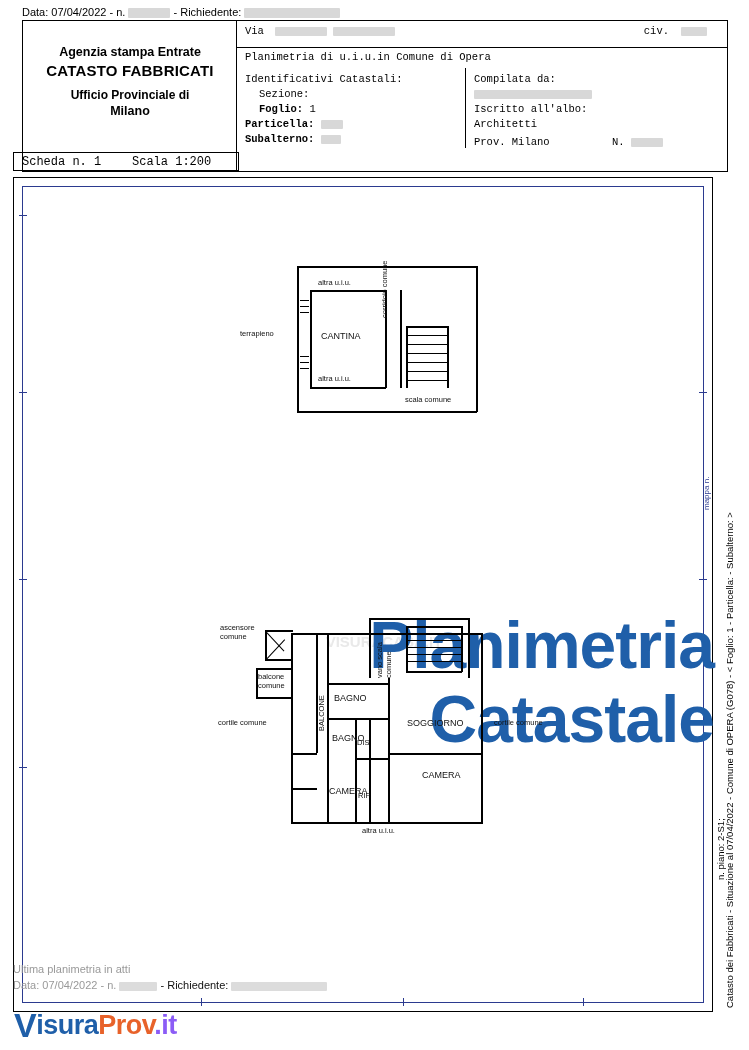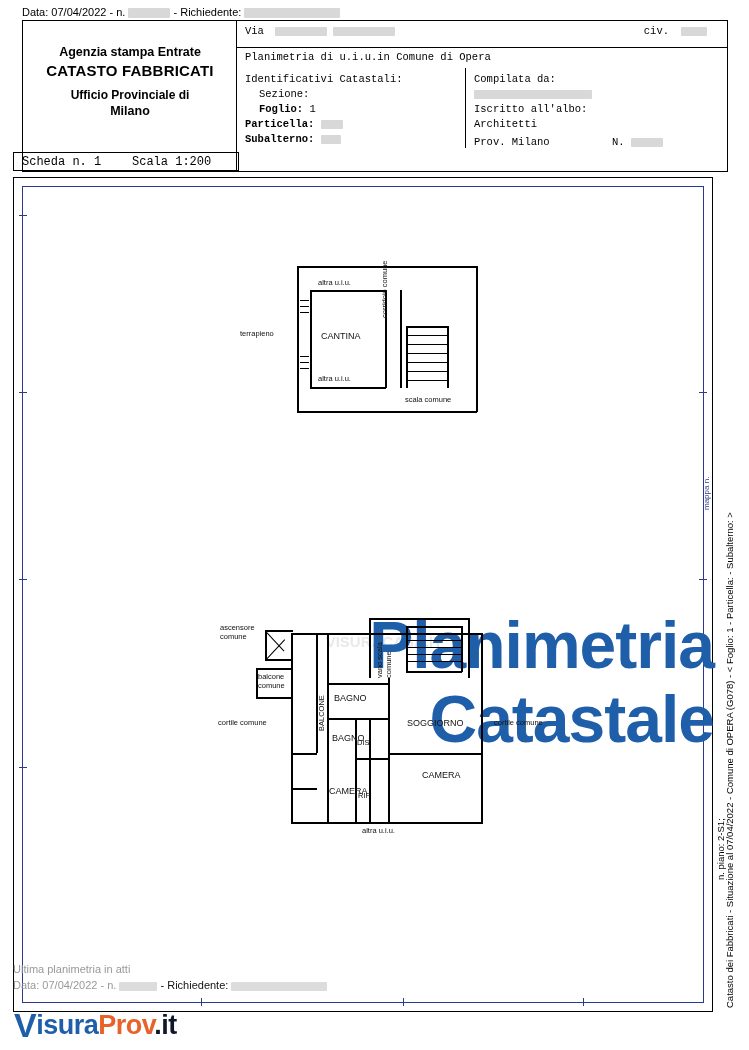--- a/index.html
+++ b/index.html
@@ -105,21 +105,21 @@
   #bottom-fade .ln{margin-bottom:4px;}
   #bottom-fade .dark{color:#111;}
   #bottom-fade .redact{background:#dcdcdc;}
   
   #logo{
     position:absolute;left:14px;top:1010px;font-size:27px;font-weight:bold;
     letter-spacing:-.5px;
   }
   #logo .isura{color:#1f5fa9;}
   #logo .casa{color:#e8622a;}
-  #logo .it{color:#0f172a;}
+  #logo .it{color:#8b5cf6;}
   #logo .vbig{
     display:inline-block;color:#1f5fa9;font-size:34px;line-height:27px;
     vertical-align:-3px;
   }
 </style>
 </head>
 <body>
 
 <div id="top-meta">
   <span>Data: 07/04/2022 - n.</span>

